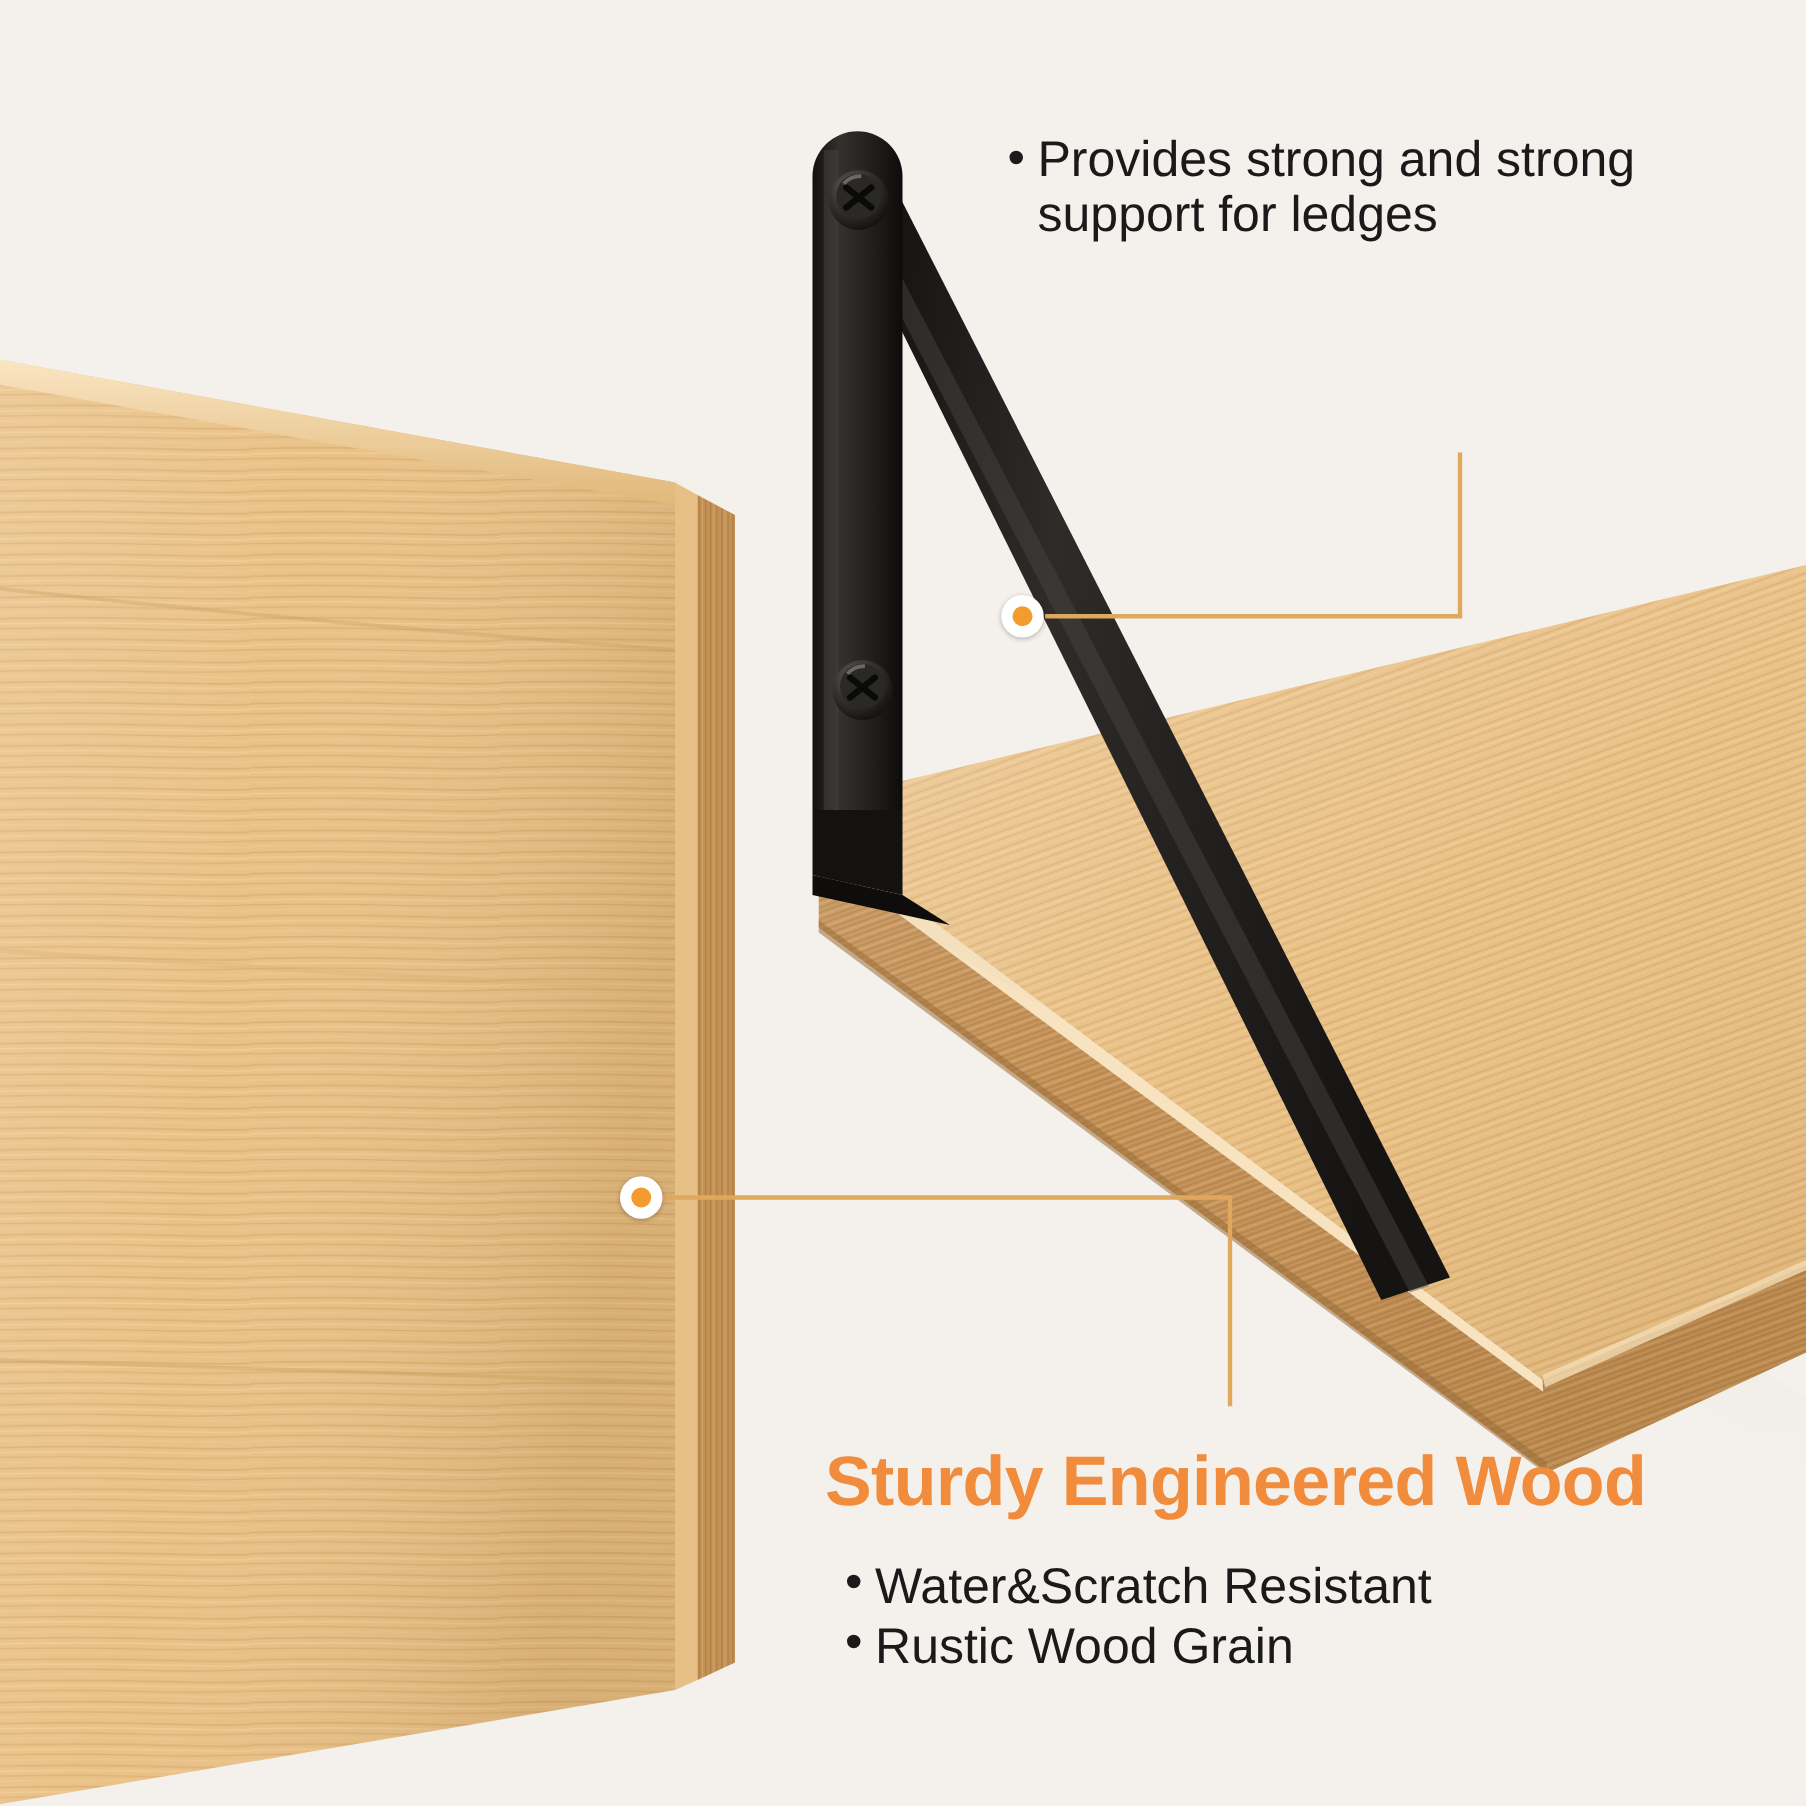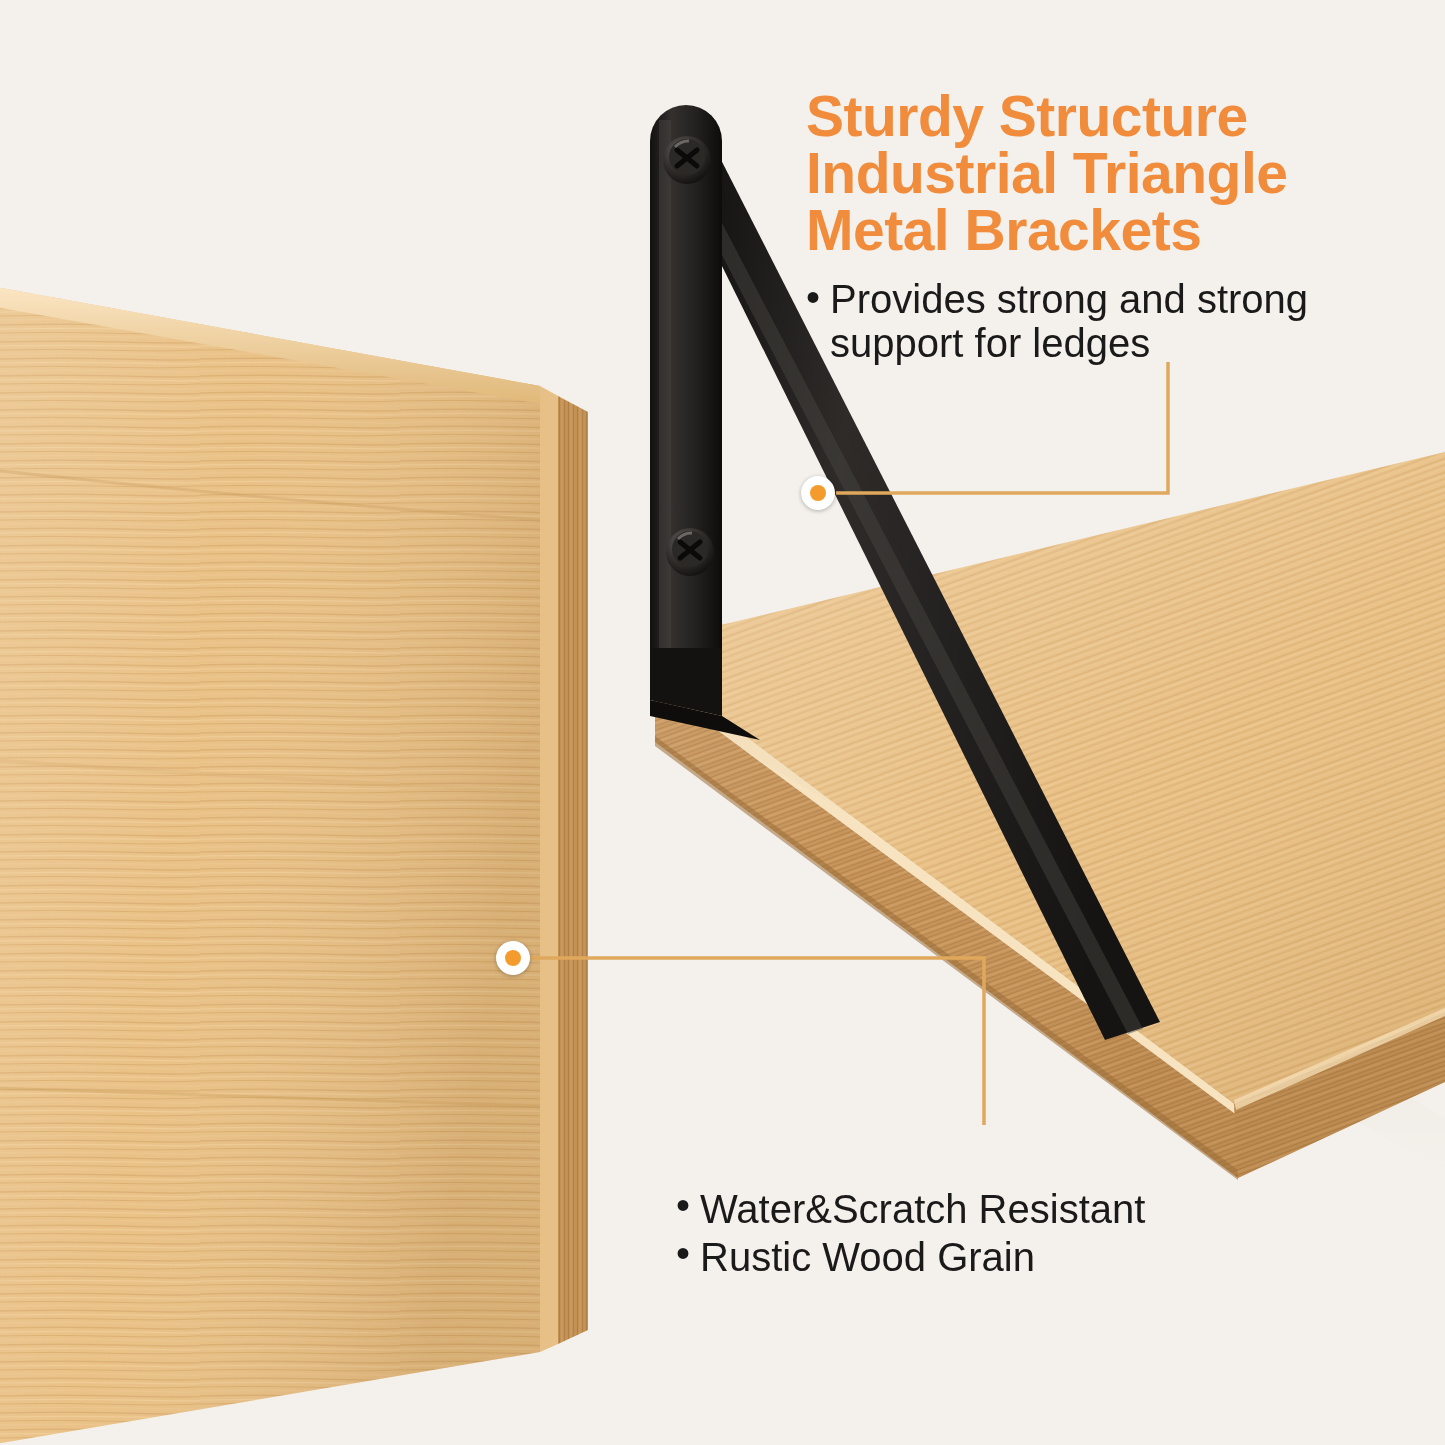--- a/index.html
+++ b/index.html
@@ -252,36 +252,34 @@
 
       <path d="M 531,958 L 984,958 L 984,1125"></path>
     </g>
   </svg>
 
   <div class="callout-dot" id="dot-bracket"></div>
   <div class="callout-dot" id="dot-wood"></div>
 
   <div class="txt-block" id="top-text">
 
-    <div class="headline">
-      <div>Sturdy Structure</div>
-      <div>Industrial Triangle</div>
-      <div>Metal Brackets</div>
-    </div>
 
     <div class="bullets">
       <div class="bullet-row">
         <span class="bullet-dot">•</span>
         <span class="bullet-text">Provides strong and strong support for ledges</span>
       </div>
     </div>
   </div>
 
   <div class="txt-block" id="bottom-text">
 
+    <div class="headline">
+      <div>Sturdy Engineered Wood</div>
+    </div>
 
     <div class="bullets">
       <div class="bullet-row">
         <span class="bullet-dot">•</span>
         <span class="bullet-text">Water&amp;Scratch Resistant</span>
       </div>
       <div class="bullet-row">
         <span class="bullet-dot">•</span>
         <span class="bullet-text">Rustic Wood Grain</span>
       </div>

